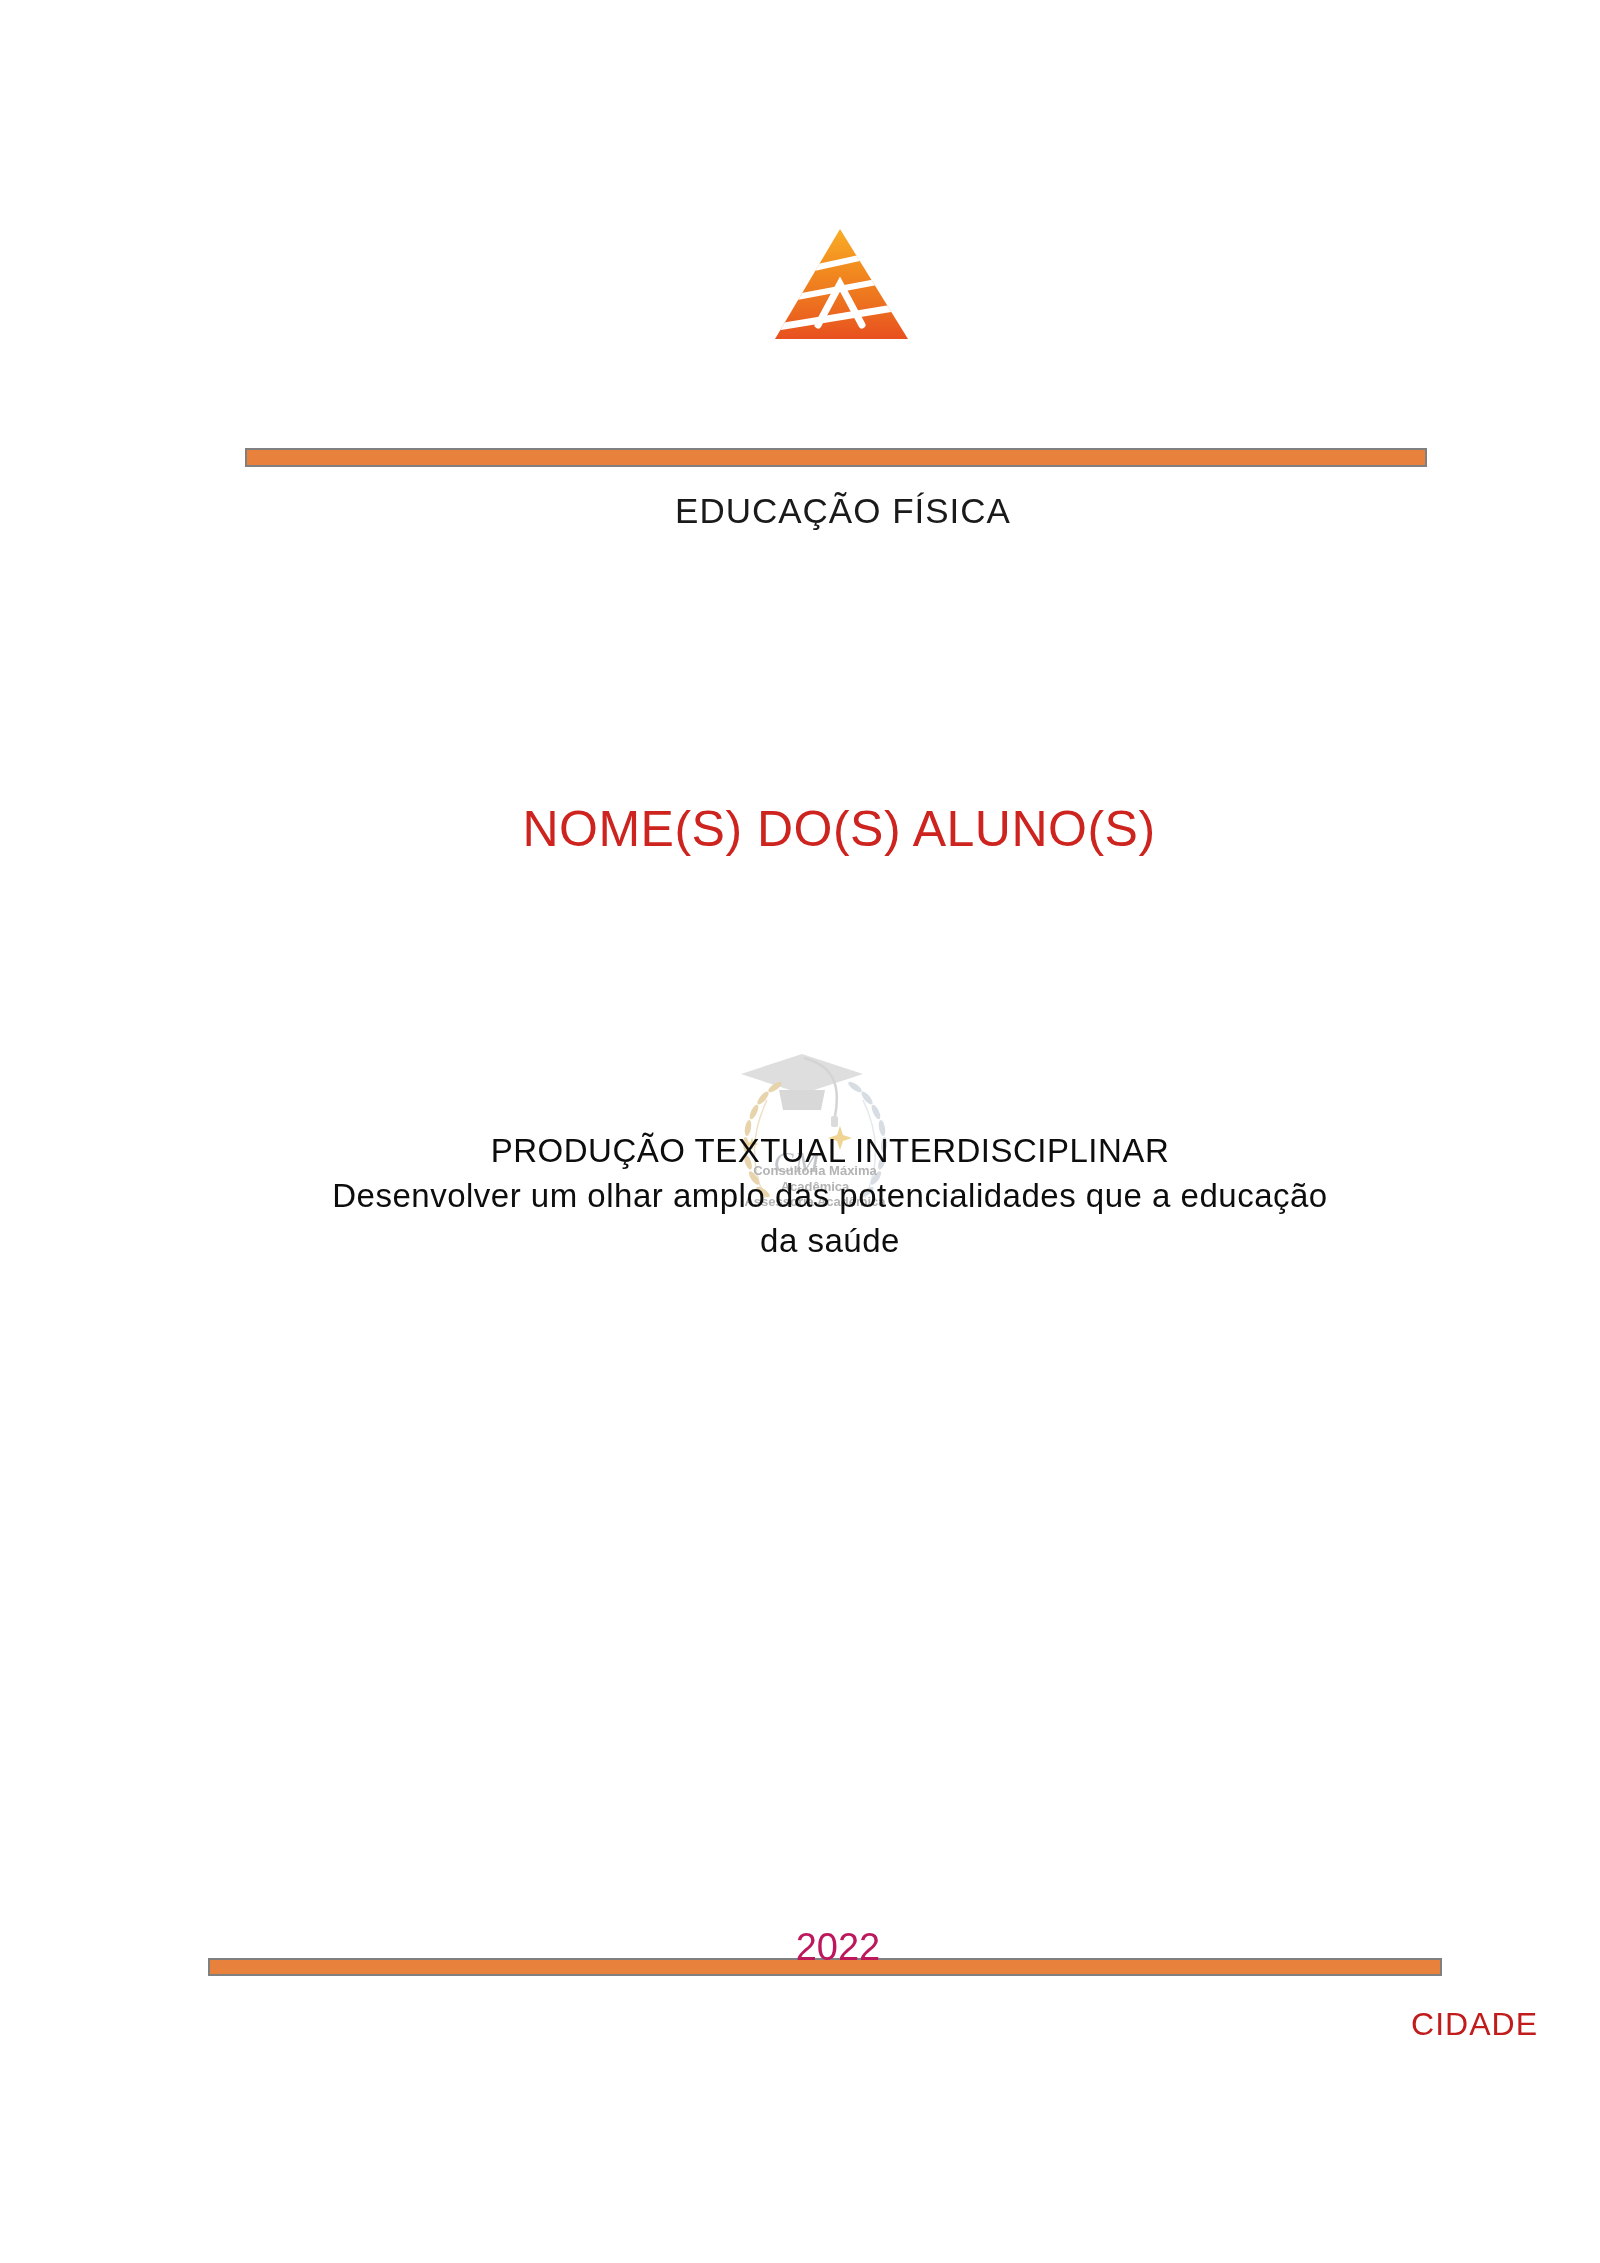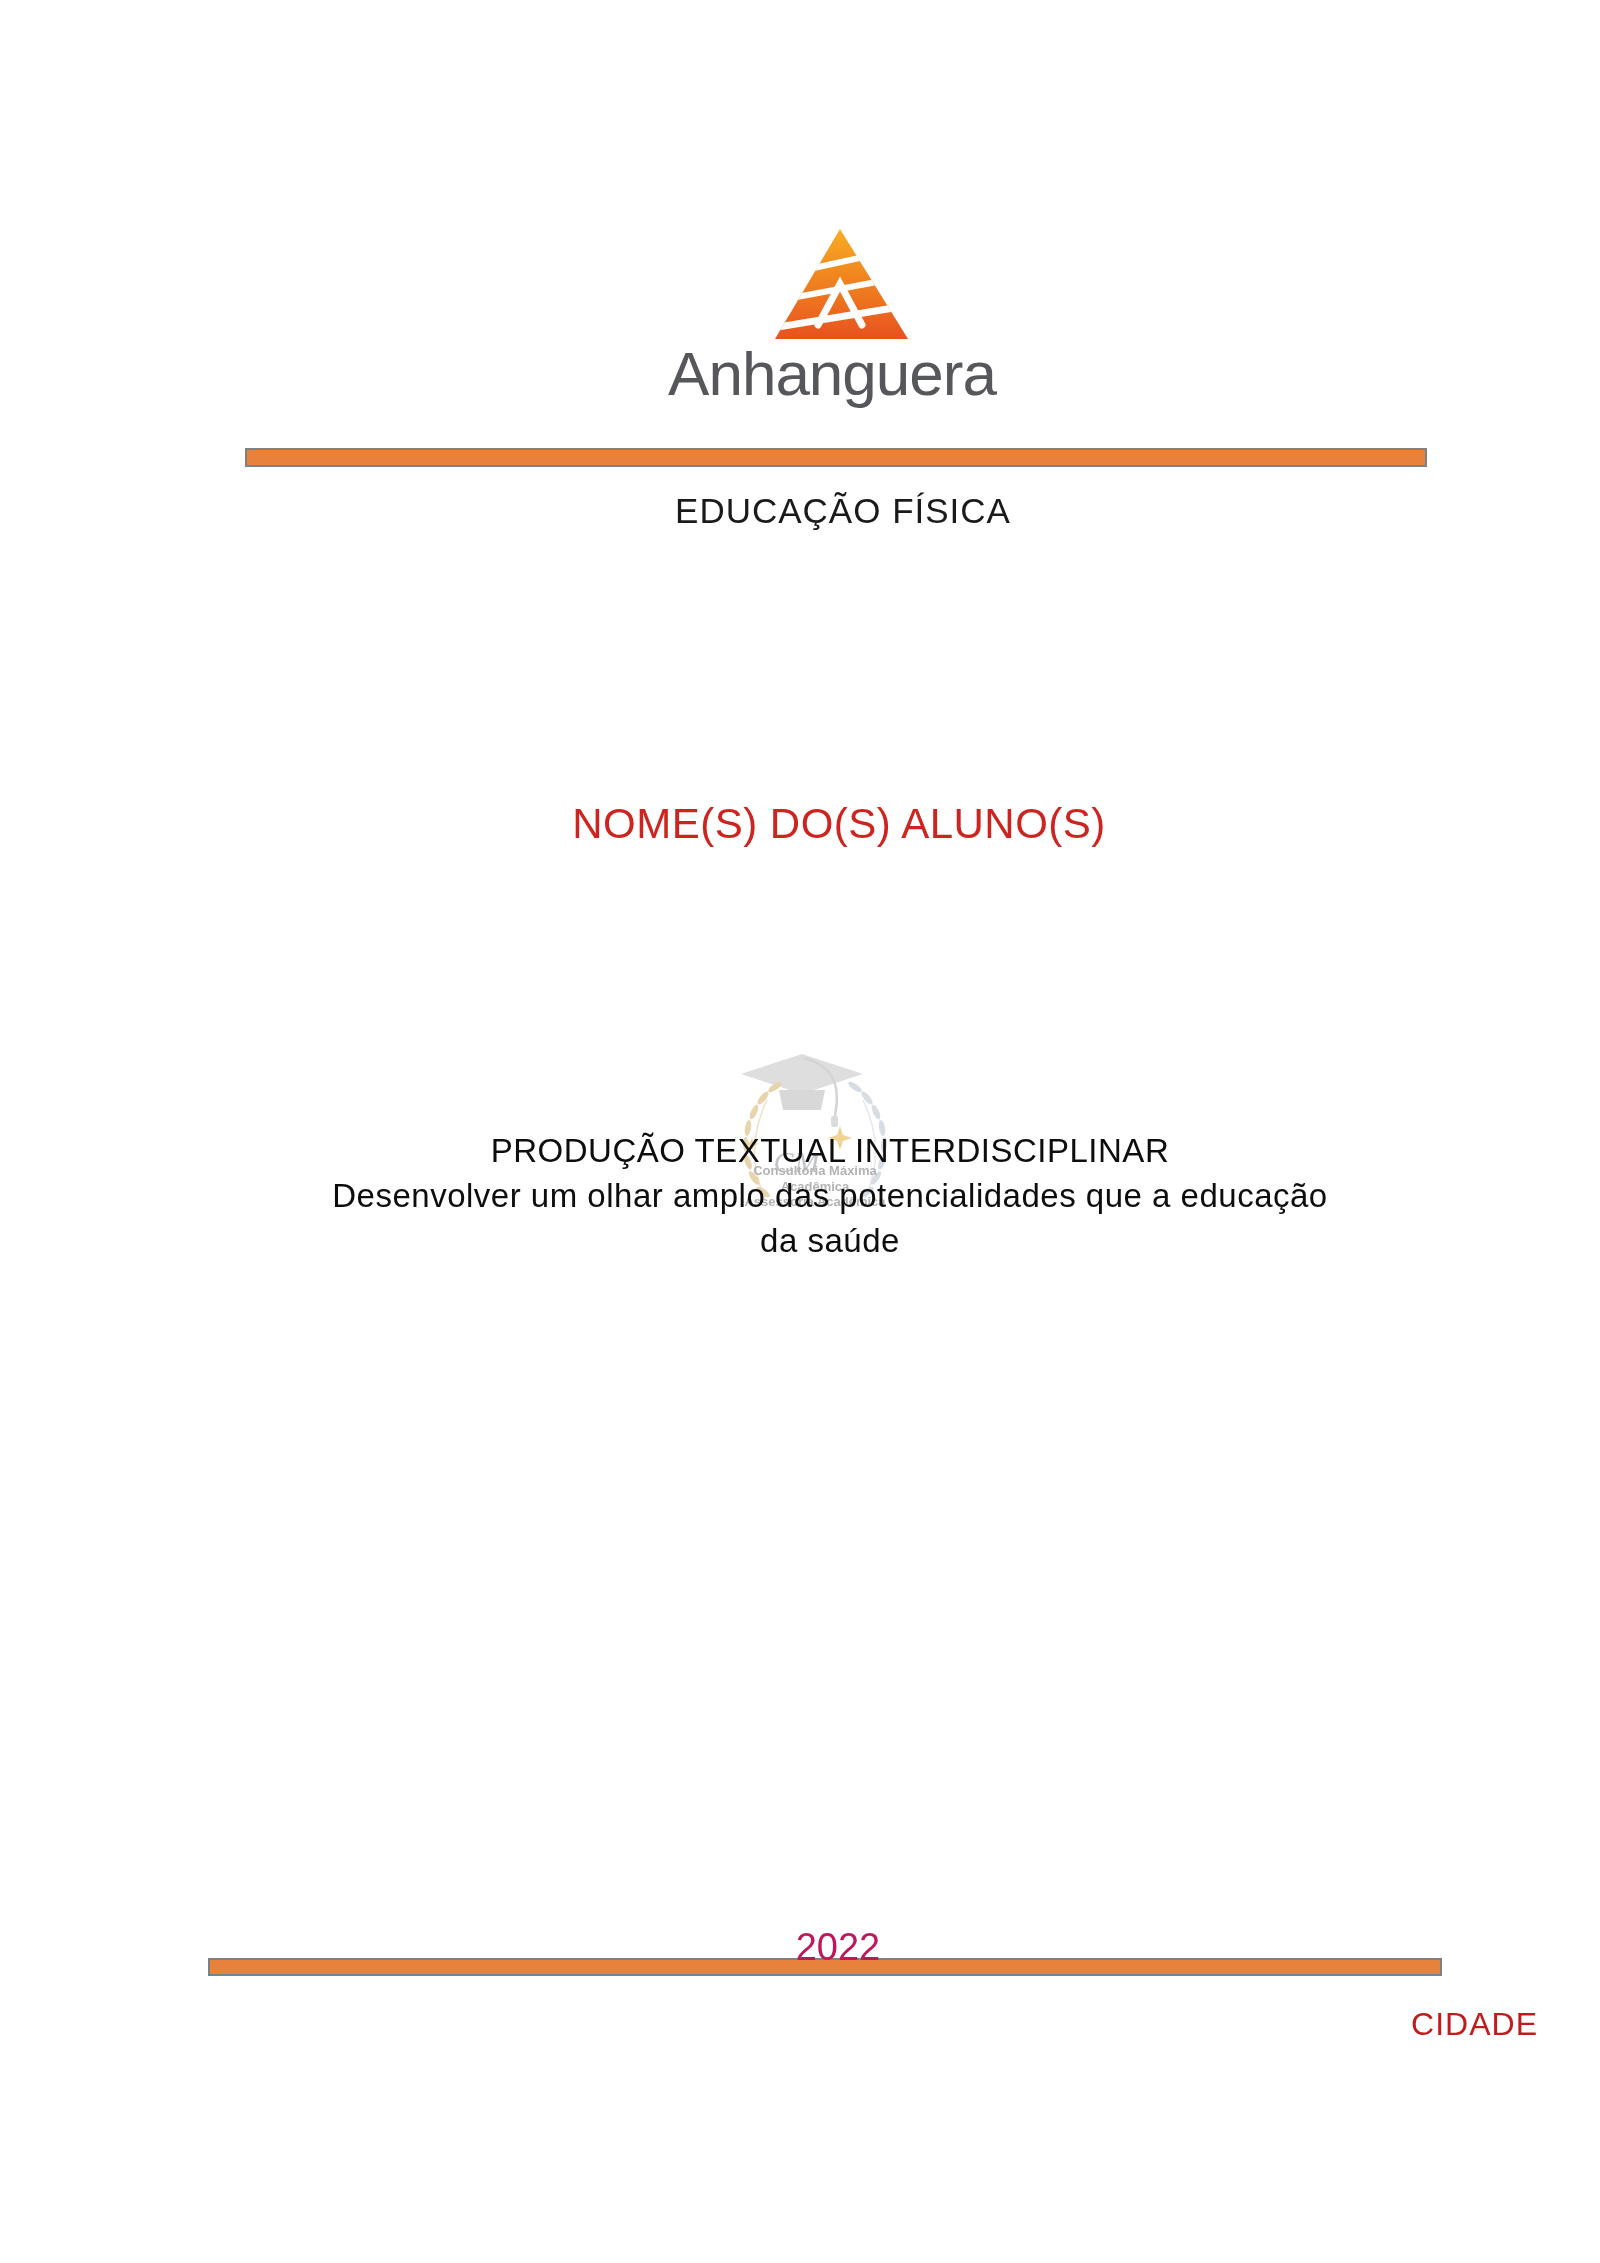--- a/index.html
+++ b/index.html
@@ -30,21 +30,21 @@
   .header-block{
     left:143px;top:486px;width:1400px;
     text-align:center;color:#1a1a1a;
     font-size:35px;line-height:50px;letter-spacing:1px;
   }
 
   
   .author-line{
     left:139px;top:800px;width:1400px;
     text-align:center;
-    font-size:42px;letter-spacing:0.5px;
+    font-size:50px;letter-spacing:0.5px;
     color:#ce241f;
   }
 
   
   .watermark{left:695px;top:1050px;width:240px;height:165px;z-index:1;font-style:italic;}
   .wm-text{
     left:615px;width:400px;text-align:center;z-index:1;
     font-size:13px;font-weight:700;color:#b3b3b3;line-height:15px;
   }
   .wm-line1{top:1163px;}
@@ -88,21 +88,20 @@
       </defs>
       <path d="M70,2 L138,112 L5,112 Z" fill="url(#triGrad)"></path>
       <g clip-path="url(#triClip)" stroke="#ffffff" fill="none" stroke-linecap="round">
         <line x1="30" y1="44" x2="112" y2="26" stroke-width="6"></line>
         <line x1="16" y1="72" x2="128" y2="51" stroke-width="6"></line>
         <line x1="2" y1="101" x2="142" y2="78" stroke-width="7"></line>
         <path d="M48,98 L70,57 L92,98" stroke-width="7"></path>
       </g>
     </svg>
   </div>
-  <div class="abs logo-wordmark">Anhanguera</div>
 
   <div class="abs bar bar-top"></div>
 
   <div class="abs header-block">
     <div>EDUCAÇÃO FÍSICA</div>
   </div>
 
   <div class="abs author-line">NOME(S) DO(S) ALUNO(S)</div>
 
   <div class="abs watermark">

